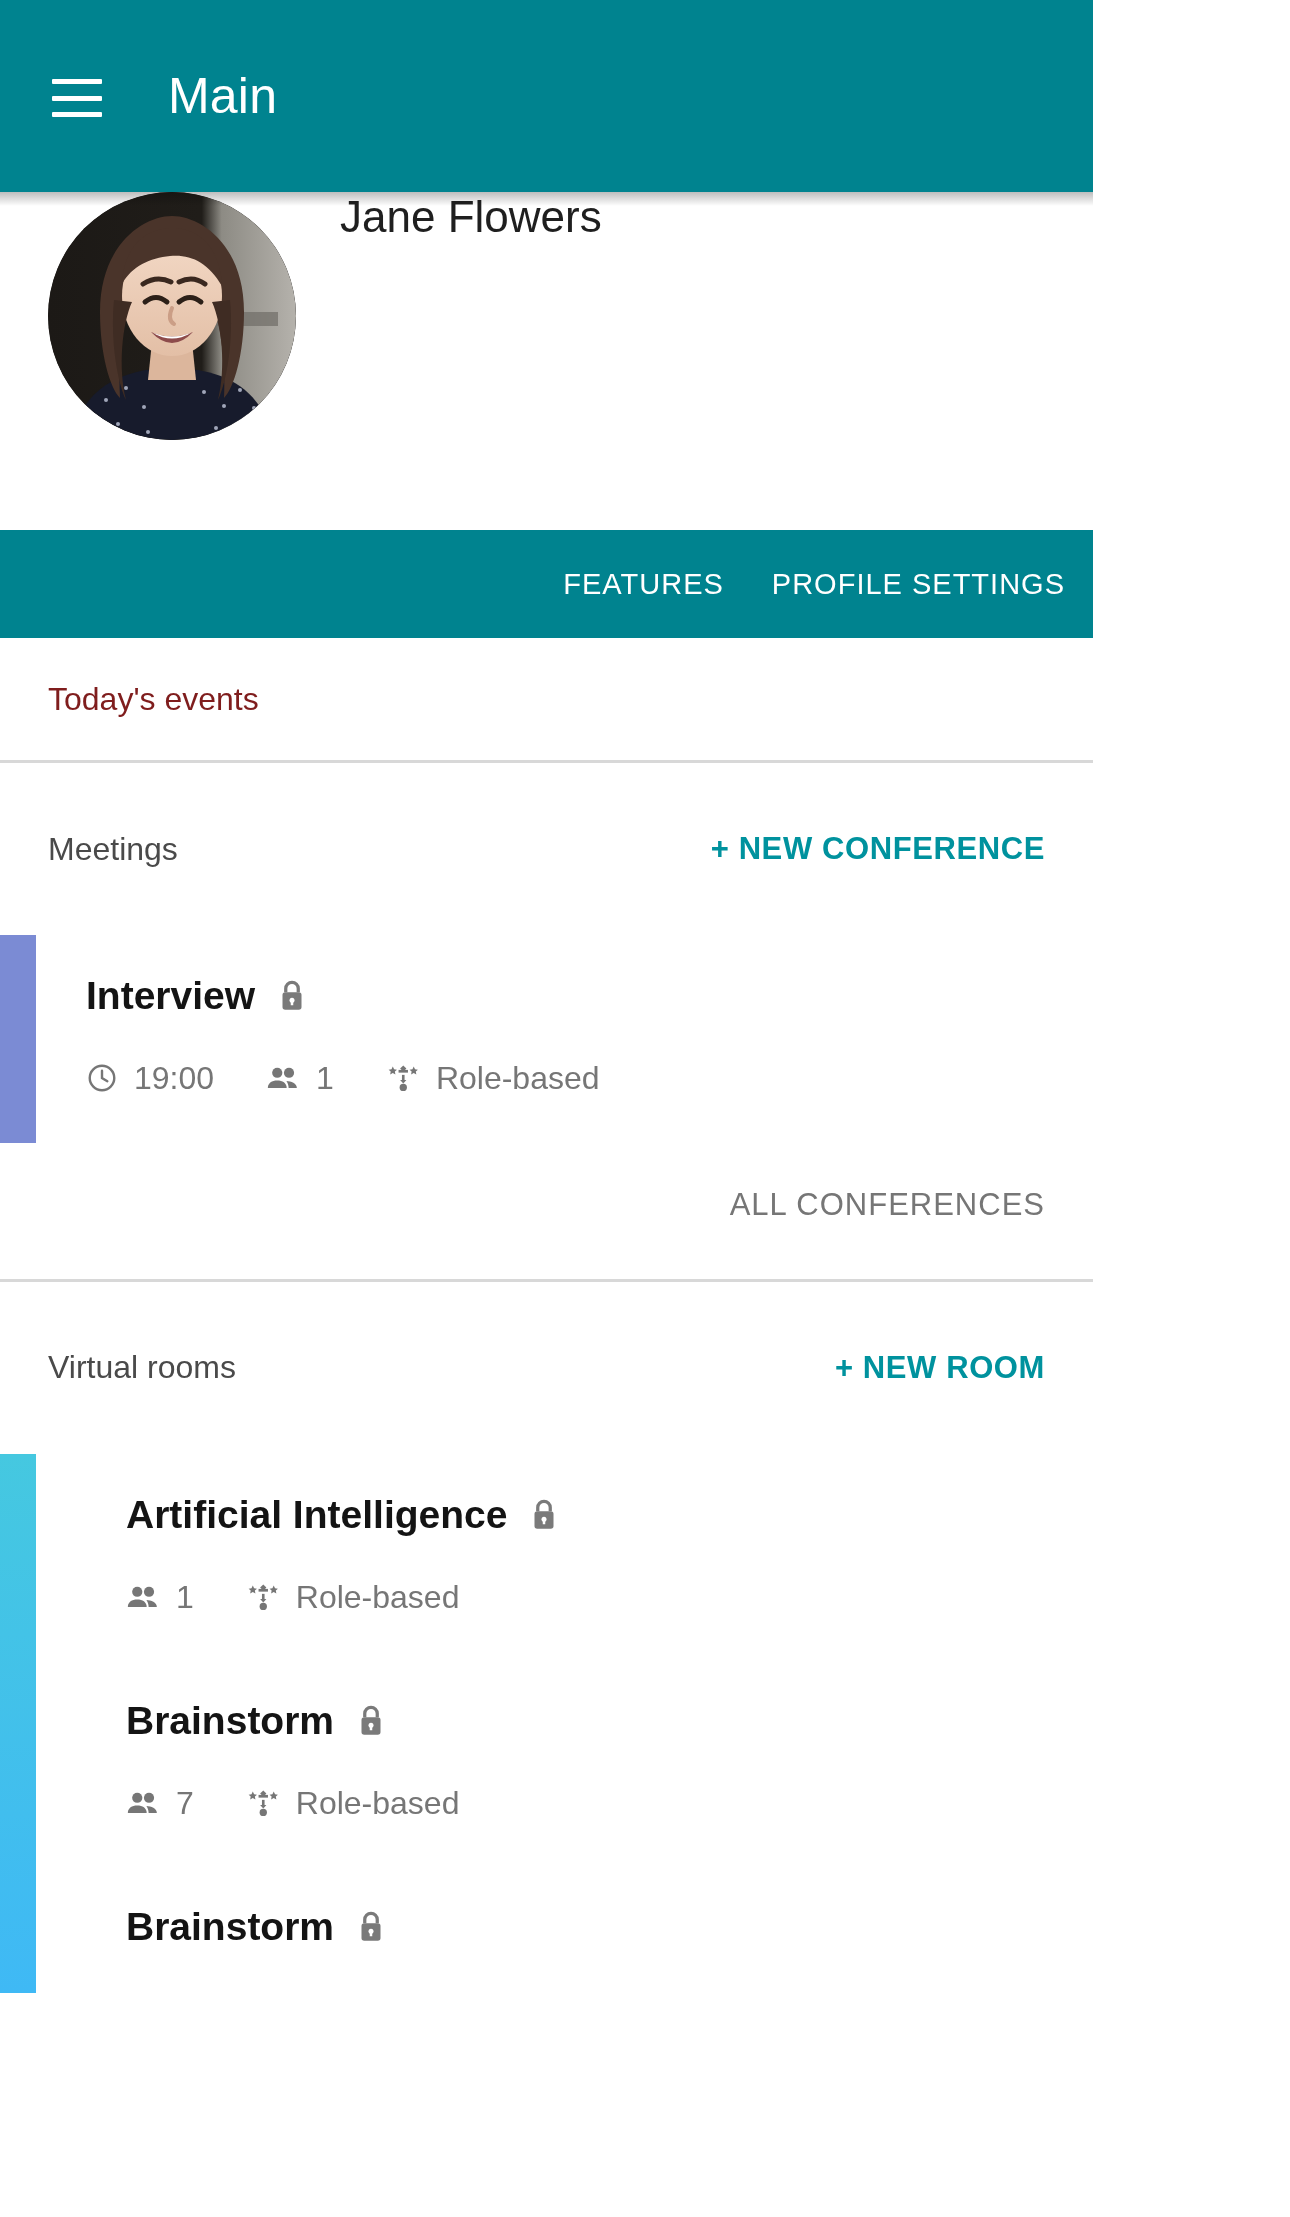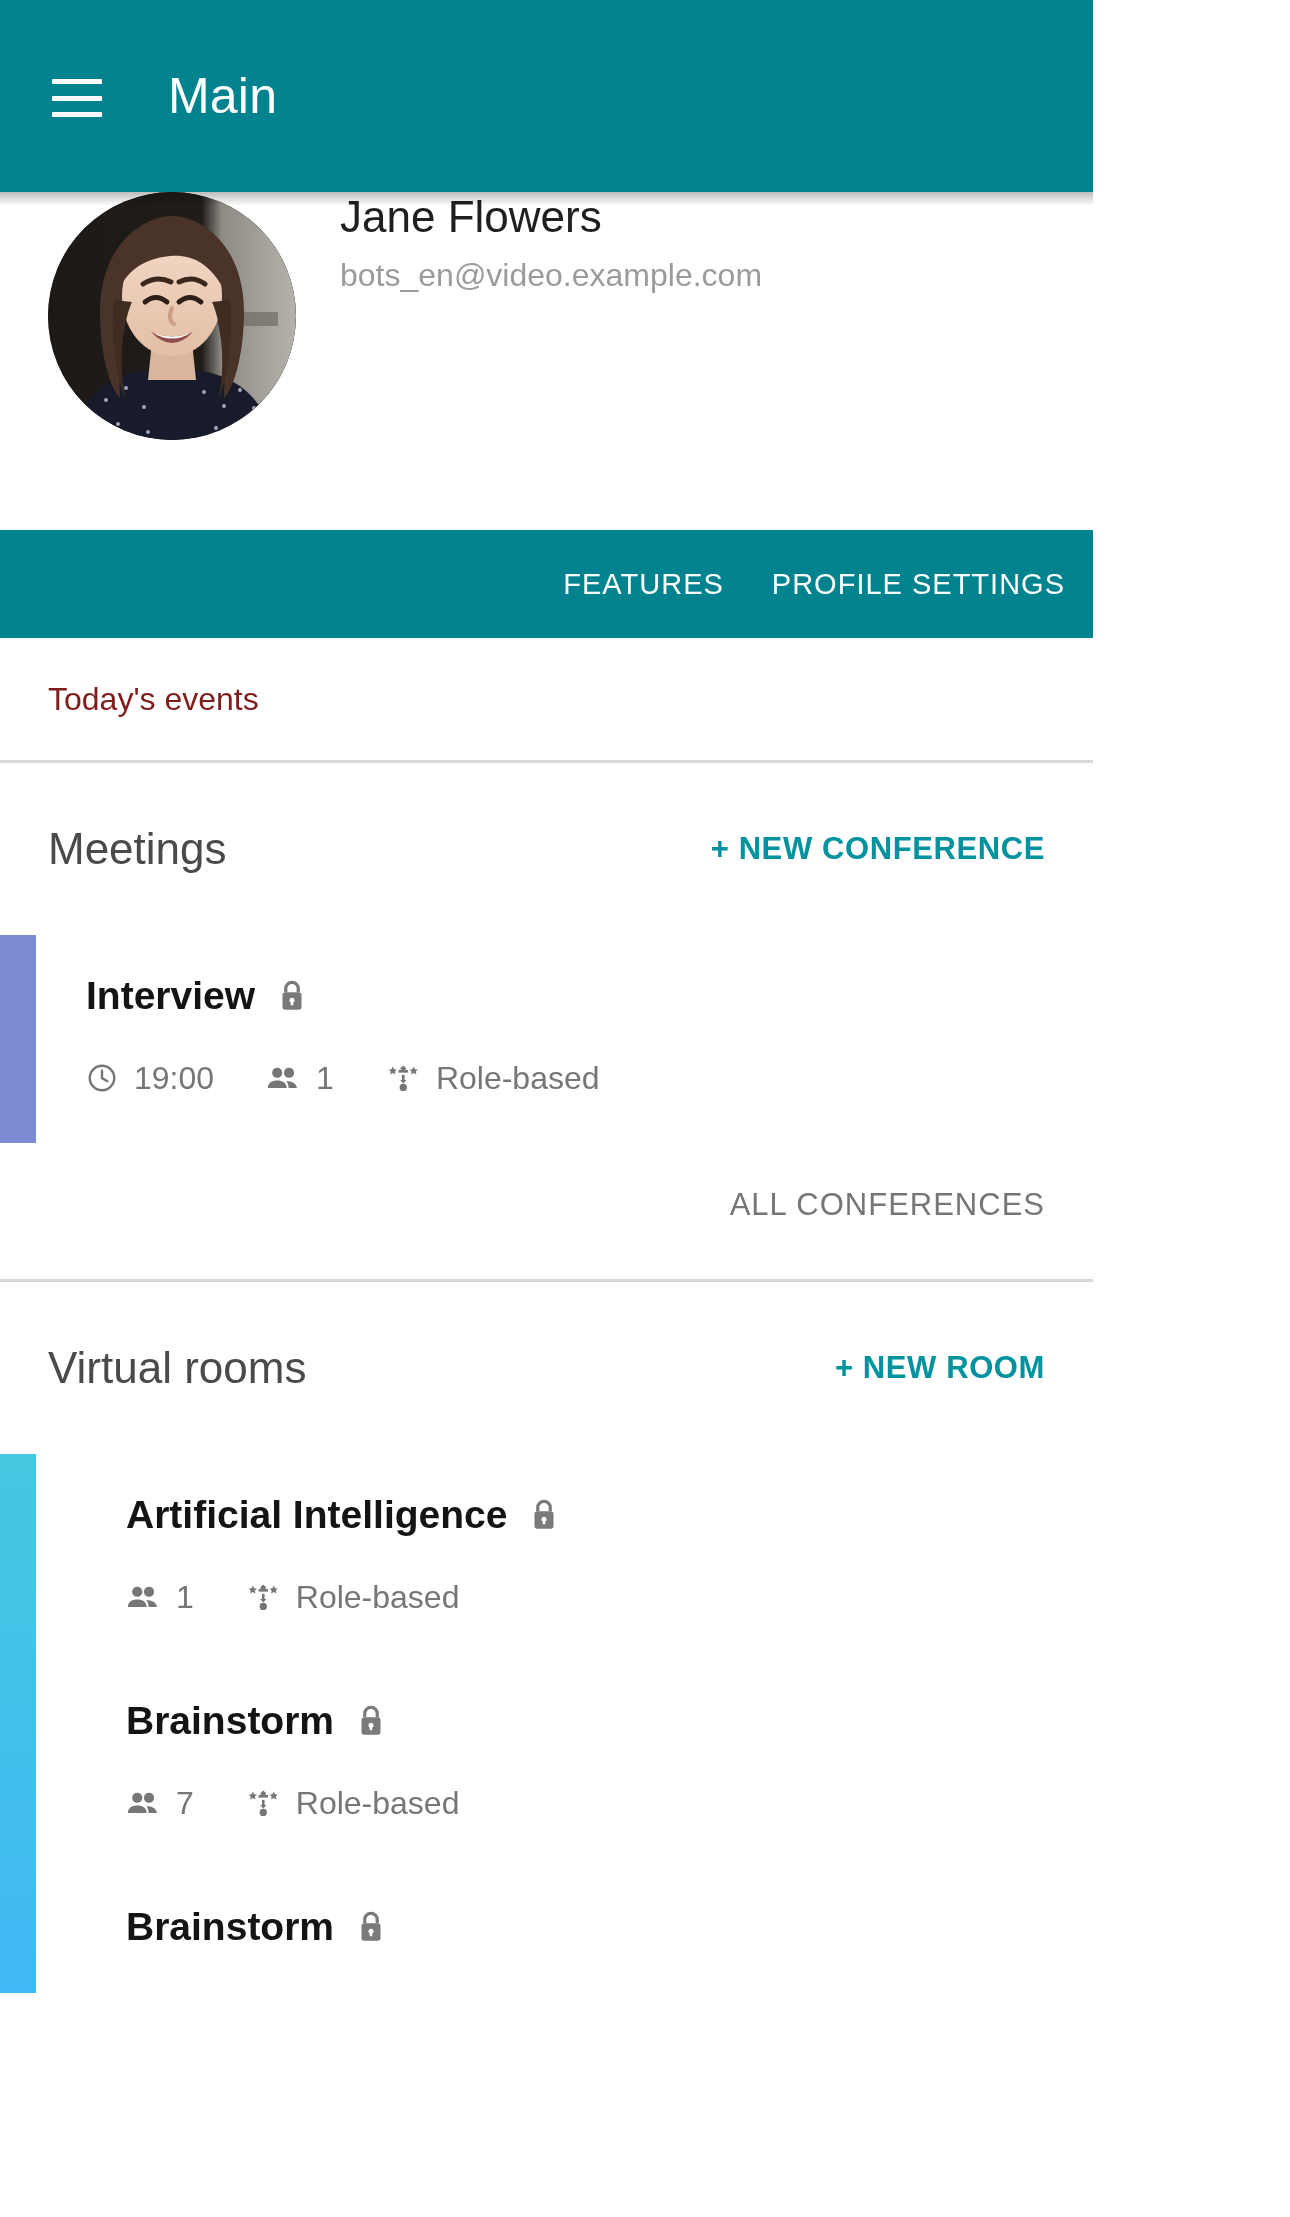--- a/index.html
+++ b/index.html
@@ -115,21 +115,21 @@
 
   
   .sect-head {
     display: flex;
     align-items: center;
     justify-content: space-between;
     padding: 0 48px 0 48px;
     height: 172px;
   }
   .sect-title {
-    font-size: 44px;
+    font-size: 32px;
     color: #4a4a4a;
     font-weight: 400;
   }
   .action-link {
     font-size: 31px;
     font-weight: 600;
     color: #00929e;
     letter-spacing: 0.6px;
     cursor: pointer;
     white-space: nowrap;
@@ -276,21 +276,20 @@
           <path d="M103 140 q21 22 42 0 q-21 9 -42 0 Z" fill="#8d4b4b"></path>
           <path d="M105 141 q19 7 38 0 q-19 11 -38 0 Z" fill="#ffffff"></path>
 
           <path d="M66 108 C62 150 70 192 78 208 C70 176 74 132 84 110 Z" fill="#3f2c23"></path>
           <path d="M182 108 C186 150 178 192 170 208 C178 176 174 132 164 110 Z" fill="#3f2c23"></path>
         </g>
       </svg>
     </div>
     <div class="profile-text">
       <div class="profile-name">Jane Flowers</div>
-      <div class="profile-email">bots_en@video.example.com</div>
     </div>
   </div>
 
   <div class="tabbar">
     <div class="tab">FEATURES</div>
     <div class="tab">PROFILE SETTINGS</div>
   </div>
 
   <div class="today">
     <div class="today-label">Today's events</div>

